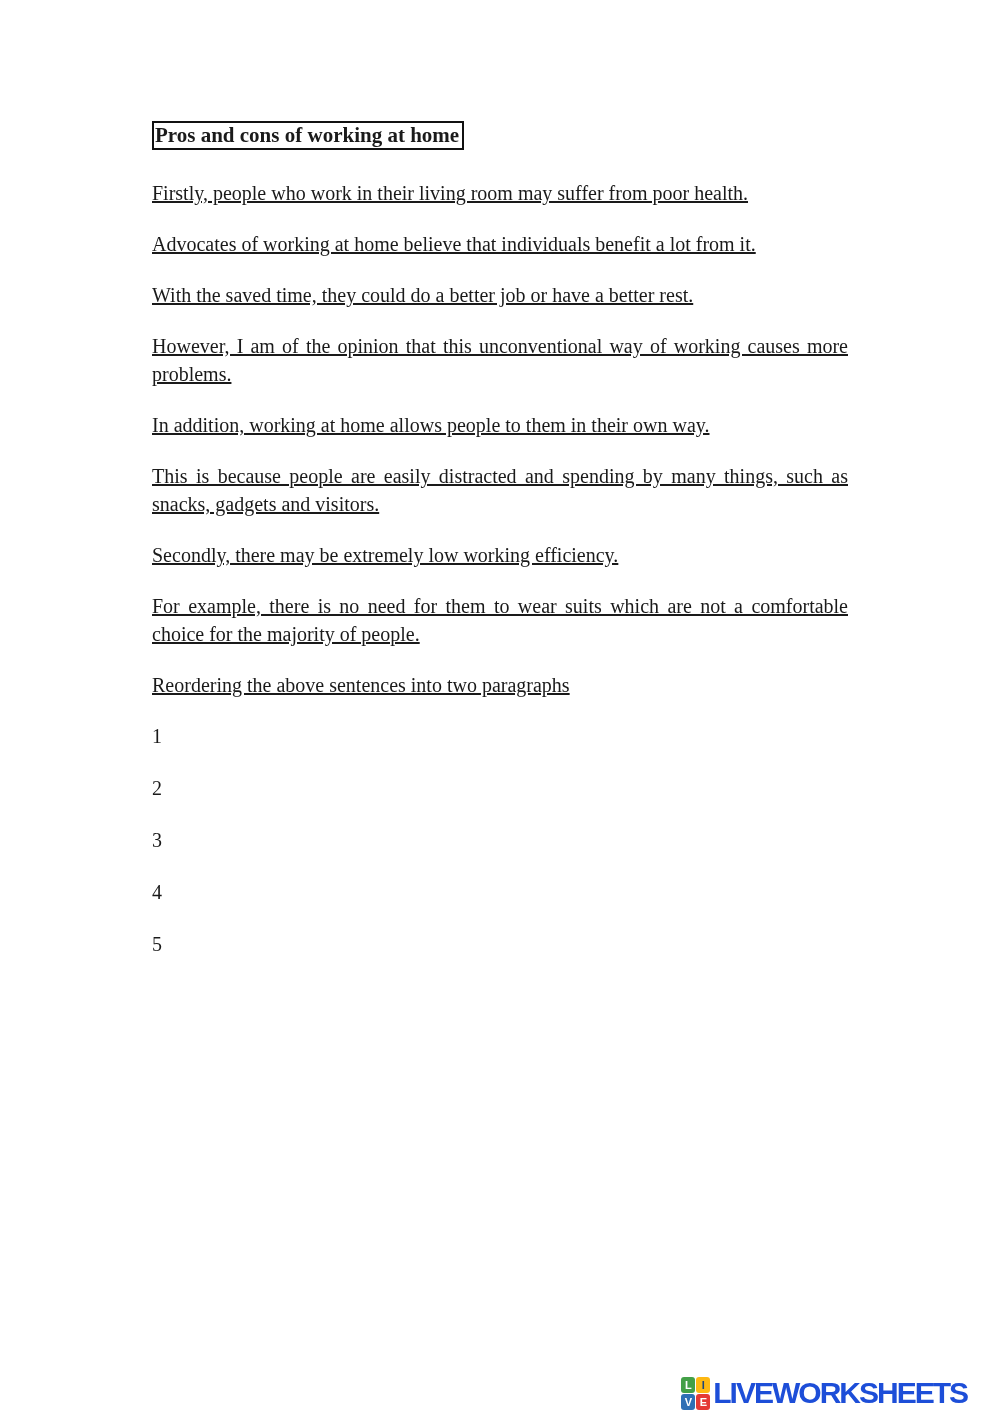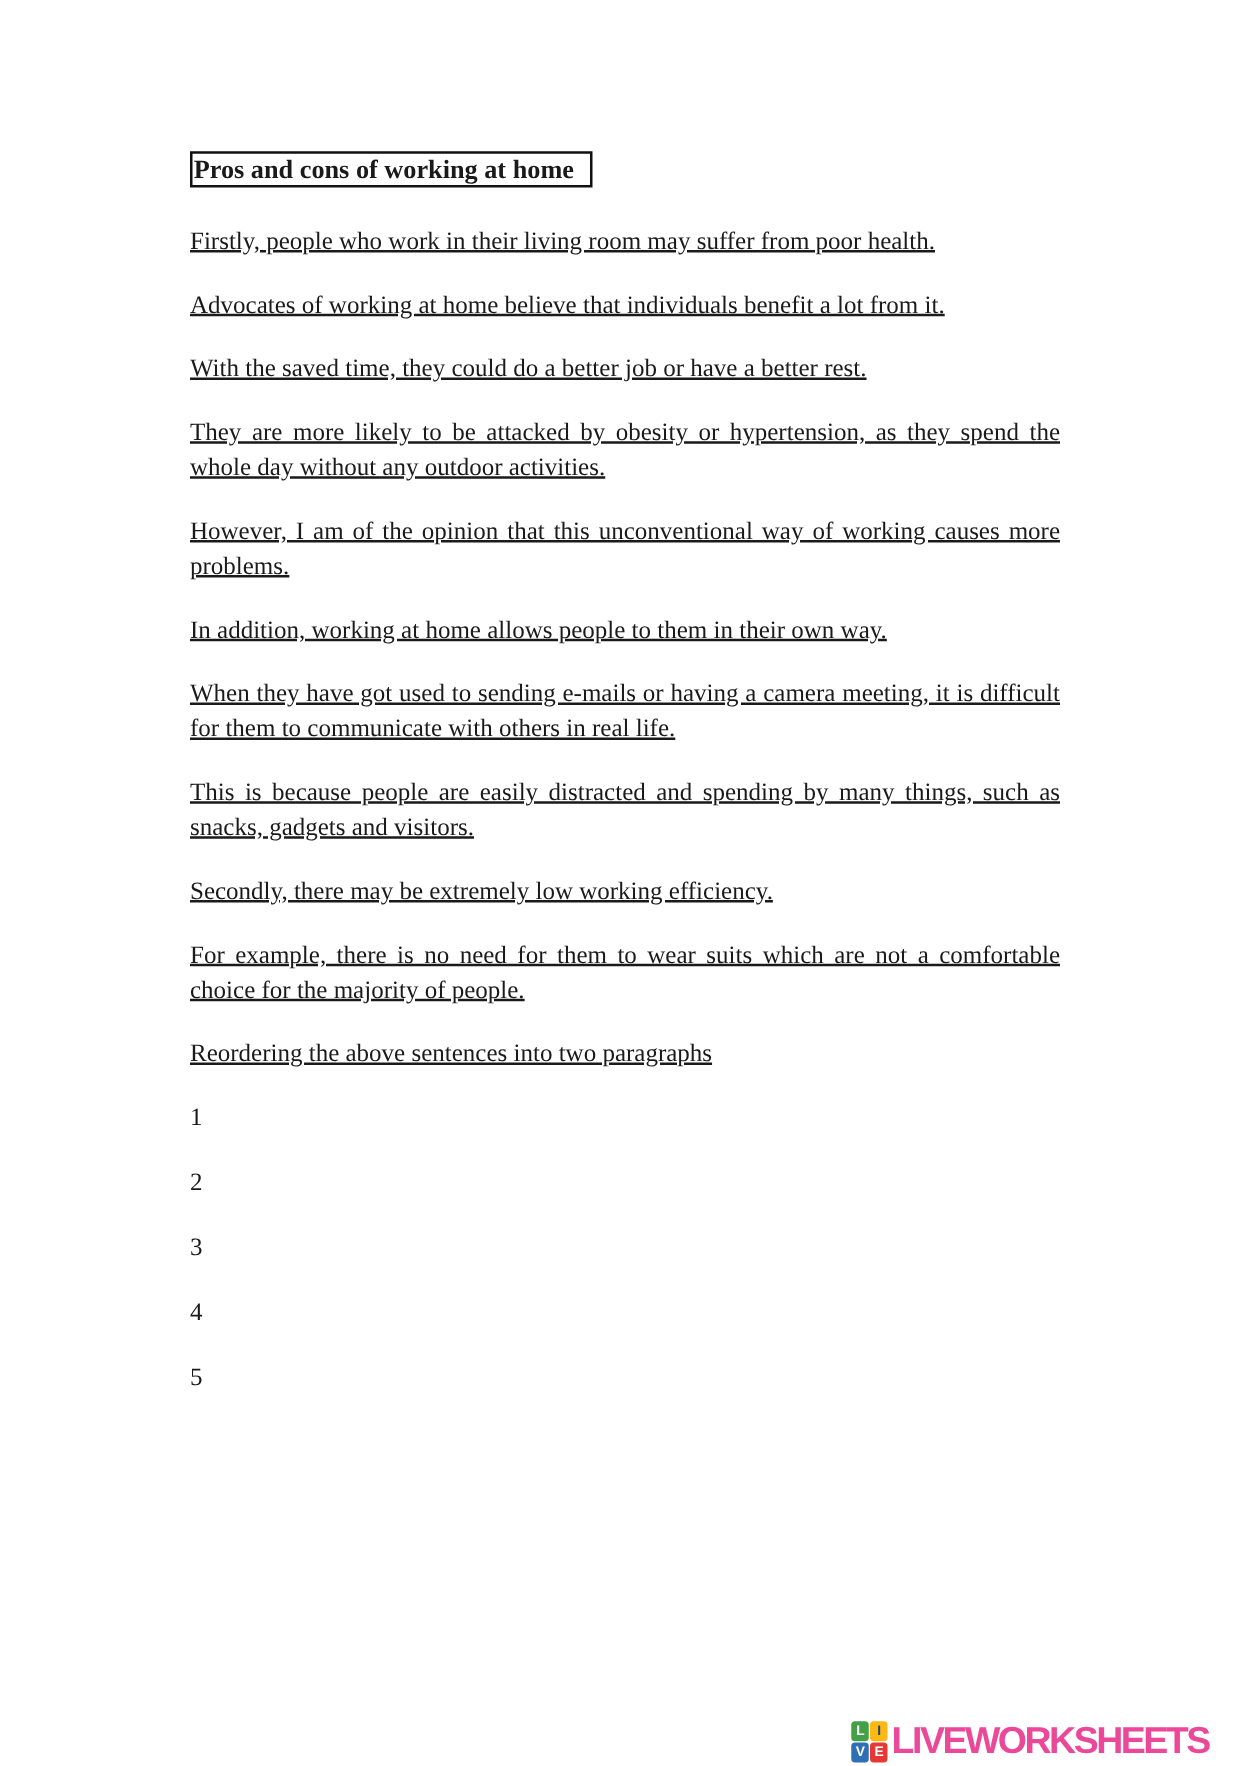--- a/index.html
+++ b/index.html
@@ -17,21 +17,21 @@
     top: 121px;
     left: 152px;
     width: 696px;
   }
   .title-box {
     display: inline-block;
     font-size: 21px;
     font-weight: bold;
     line-height: 24px;
     border: 2px solid #111;
-    padding: 0 13px 1px 1px;
+    padding: 0 3px 1px 1px;
     margin-bottom: 29px;
   }
   .doc p {
     font-size: 20px;
     line-height: 28px;
     margin: 0 0 23px 0;
     text-align: justify;
     text-decoration: underline;
   }
   .answers p {
@@ -75,24 +75,22 @@
 </head>
 <body>
 
 <div class="page">
   <div class="title-box">Pros and cons of working at home</div>
 
   <div class="doc">
     <p>Firstly, people who work in their living room may suffer from poor health.</p>
     <p>Advocates of working at home believe that individuals benefit a lot from it.</p>
     <p>With the saved time, they could do a better job or have a better rest.</p>
-    <p>They are more likely to be attacked by obesity or hypertension, as they spend the whole day without any outdoor activities.</p>
     <p>However, I am of the opinion that this unconventional way of working causes more problems.</p>
     <p>In addition, working at home allows people to them in their own way.</p>
-    <p>When they have got used to sending e-mails or having a camera meeting, it is difficult for them to communicate with others in real life.</p>
     <p>This is because people are easily distracted and spending by many things, such as snacks, gadgets and visitors.</p>
     <p>Secondly, there may be extremely low working efficiency.</p>
     <p>For example, there is no need for them to wear suits which are not a comfortable choice for the majority of people.</p>
     <p>Reordering the above sentences into two paragraphs</p>
   </div>
 
   <div class="answers">
     <p>1</p>
     <p>2</p>
     <p>3</p>
@@ -101,14 +99,14 @@
   </div>
 </div>
 
 <div class="footer">
   <span class="lw-icon">
     <span class="tile" style="background: rgb(67, 160, 71); color: rgb(255, 255, 255);">L</span>
     <span class="tile" style="background: rgb(253, 184, 19); color: rgb(27, 69, 121);">I</span>
     <span class="tile" style="background: rgb(47, 111, 181); color: rgb(255, 255, 255);">V</span>
     <span class="tile" style="background: rgb(229, 57, 53); color: rgb(255, 255, 255);">E</span>
   </span>
-  <span class="wordmark" style="color: #ec4899;">LIVEWORKSHEETS</span>
+  <span class="wordmark" style="color: #1d4ed8;">LIVEWORKSHEETS</span>
 </div>
 
 </body></html>

